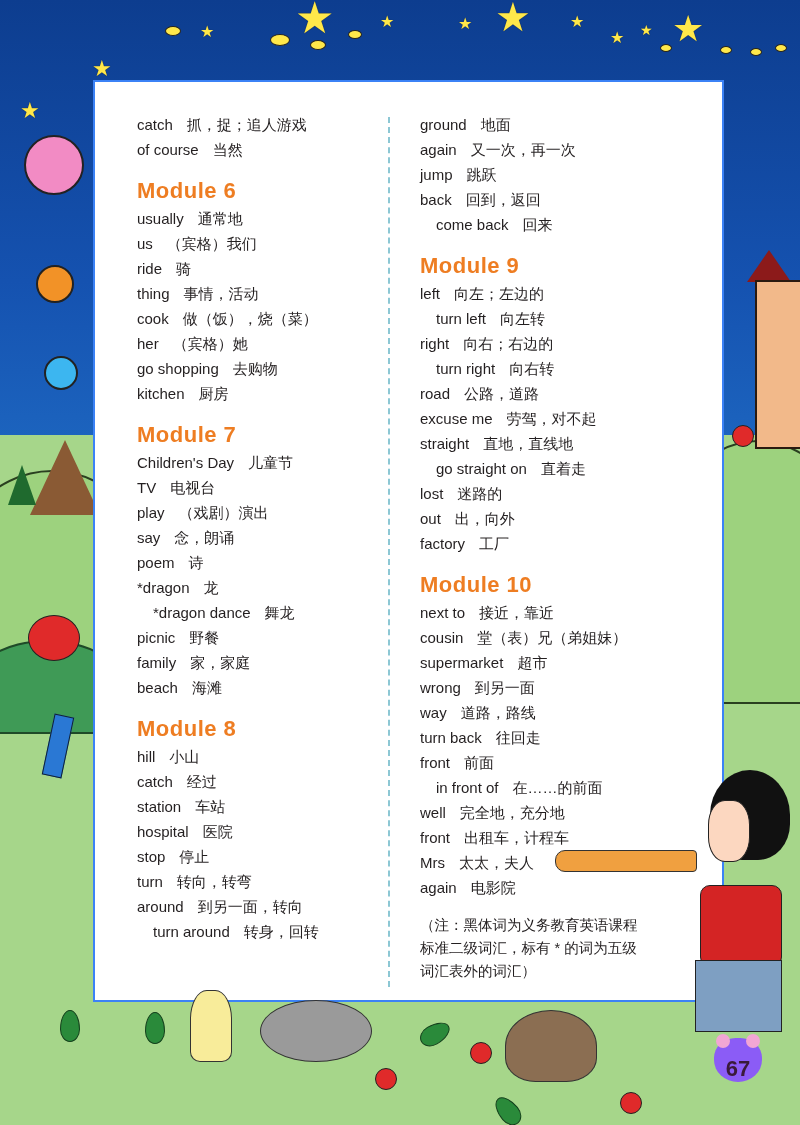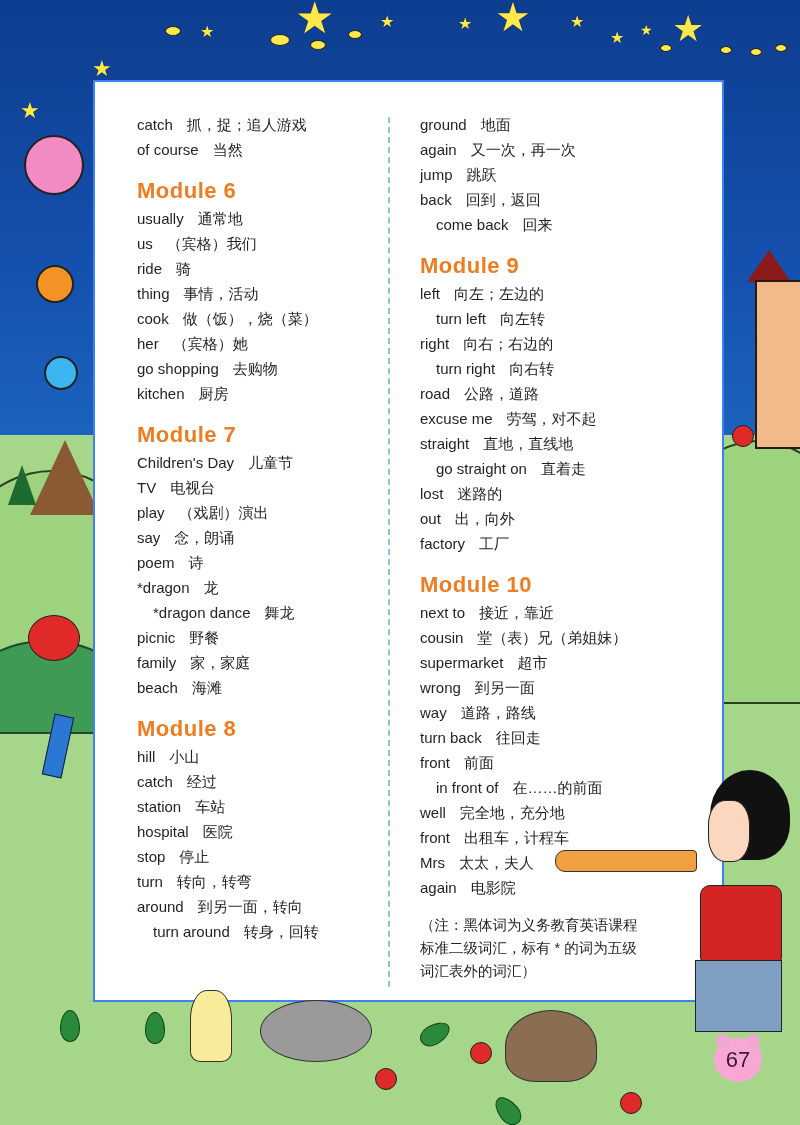--- a/index.html
+++ b/index.html
@@ -71,23 +71,23 @@
     font-size: 22px; font-weight: bold; color: #ee7d22; line-height: 30px;
     margin-top: 14px; margin-bottom: 0px; letter-spacing: 0.5px;
   }
   .note {
     font-size: 14.5px; line-height: 23px; color: #231f20; margin-top: 14px;
     width: 230px; white-space: normal;
   }
 
   .page-badge {
     position: absolute; left: 714px; top: 1038px; width: 48px; height: 44px;
-    background: #f9a8d4; border-radius: 45% 45% 50% 50%;
-    display: flex; align-items: center; justify-content: center;
-    font-size: 22px; color: #3a1a3a;
+    background: #8b5cf6; border-radius: 45% 45% 50% 50%;
+    display: flex; align-items: flex-end; justify-content: center;
+    font-size: 22px; color: #3a1a3a; font-weight: bold;
   }
   .page-badge::before, .page-badge::after {
     content: ""; position: absolute; top: -4px; width: 14px; height: 14px;
     background: #f2a6d4; border-radius: 50%;
   }
   .page-badge::before { left: 2px; }
   .page-badge::after { right: 2px; }
 
   .deco { position: absolute; }
   .apple { position: absolute; width: 20px; height: 20px; background: #e02a2a; border-radius: 50%; border: 1.5px solid #222; }

